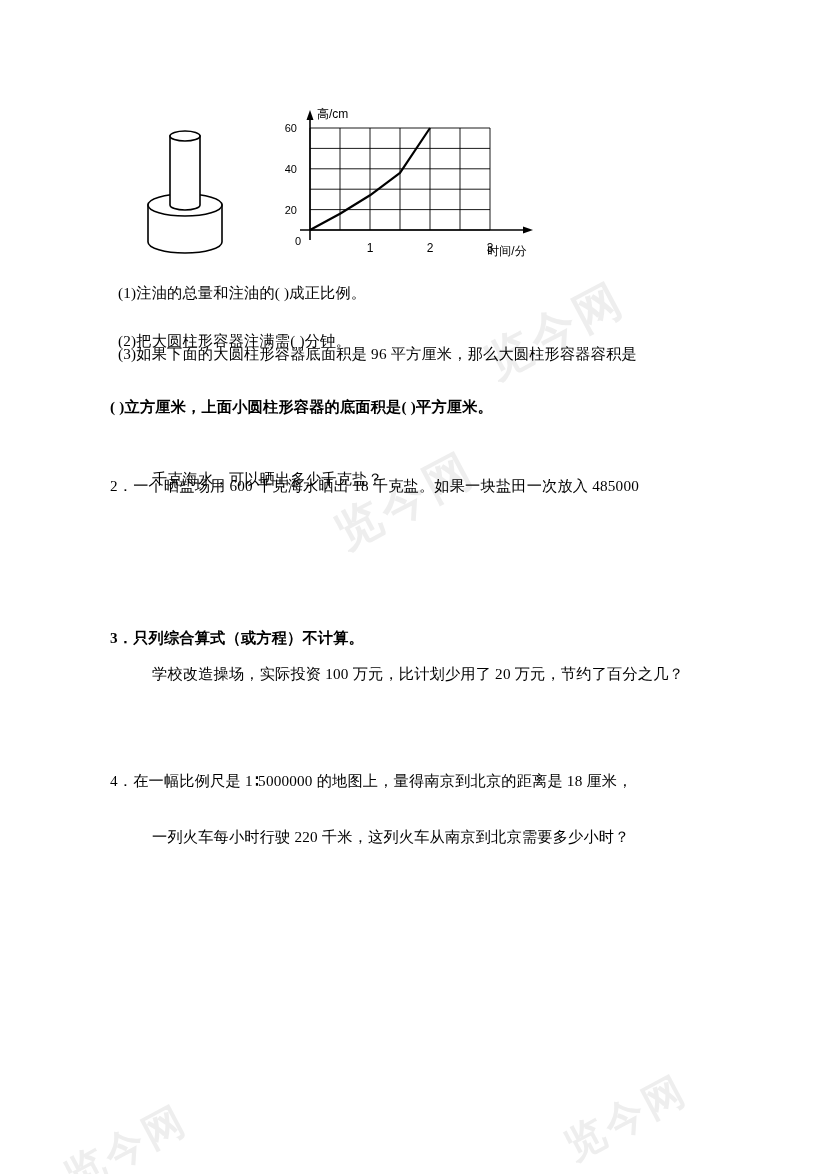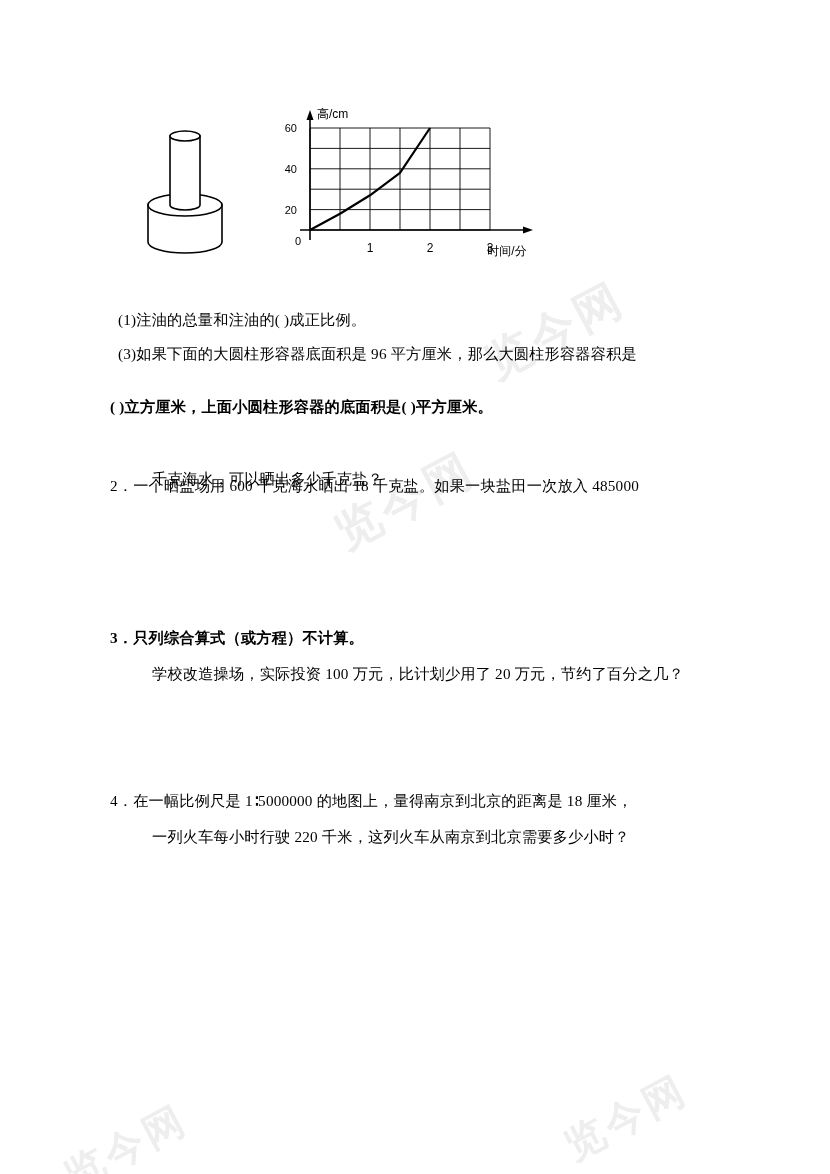--- a/index.html
+++ b/index.html
@@ -130,26 +130,27 @@
       <text x="175" y="152" font-family="Liberation Sans, sans-serif" font-size="12" text-anchor="middle">2</text>
       <text x="235" y="152" font-family="Liberation Sans, sans-serif" font-size="12" text-anchor="middle">3</text>
 
       <text x="62" y="18" font-family="Liberation Sans, sans-serif" font-size="12">高/cm</text>
       <text x="252" y="155" font-family="Liberation Sans, sans-serif" font-size="12" text-anchor="middle">时间/分</text>
 
       <polyline points="55,130 85,113.7 115,95.3 145,72.8 175,28" fill="none" stroke="#000" stroke-width="2.2" stroke-linejoin="round"></polyline>
     </svg>
   </div>
 
-  <div class="tx indent-a" style="top:309px;font-family:Liberation Serif, serif;">(1)注油的总量和注油的(          )成正比例。</div>
+  <div class="tx indent-a" style="top:282px;font-family:Liberation Serif, serif;">(1)注油的总量和注油的(          )成正比例。</div>
+  <div class="tx indent-a" style="top:330px;">(2)把大圆柱形容器注满需(          )分钟。</div>
   <div class="tx indent-a" style="top:343px;">(3)如果下面的大圆柱形容器底面积是 96 平方厘米，那么大圆柱形容器容积是</div>
   <div class="tx indent-b" style="top:396px;font-weight:bold;">(          )立方厘米，上面小圆柱形容器的底面积是(          )平方厘米。</div>
 
   <div class="tx indent-b" style="top:432px;margin-top:43px;">2．一个晒盐场用 600 千克海水晒出 18 千克盐。如果一块盐田一次放入 485000</div>
   <div class="tx indent-c" style="top:468px;">千克海水，可以晒出多少千克盐？</div>
 
   <div class="tx indent-b" style="top:627px;font-weight:bold;">3．只列综合算式（或方程）不计算。</div>
   <div class="tx indent-c" style="top:663px;">学校改造操场，实际投资 100 万元，比计划少用了 20 万元，节约了百分之几？</div>
 
-  <div class="tx indent-b" style="top:790px;">4．在一幅比例尺是 1∶5000000 的地图上，量得南京到北京的距离是 18 厘米，</div>
+  <div class="tx indent-b" style="top:770px;">4．在一幅比例尺是 1∶5000000 的地图上，量得南京到北京的距离是 18 厘米，</div>
   <div class="tx indent-c" style="top:826px;">一列火车每小时行驶 220 千米，这列火车从南京到北京需要多少小时？</div>
 
 </div>
 
 </body></html>

